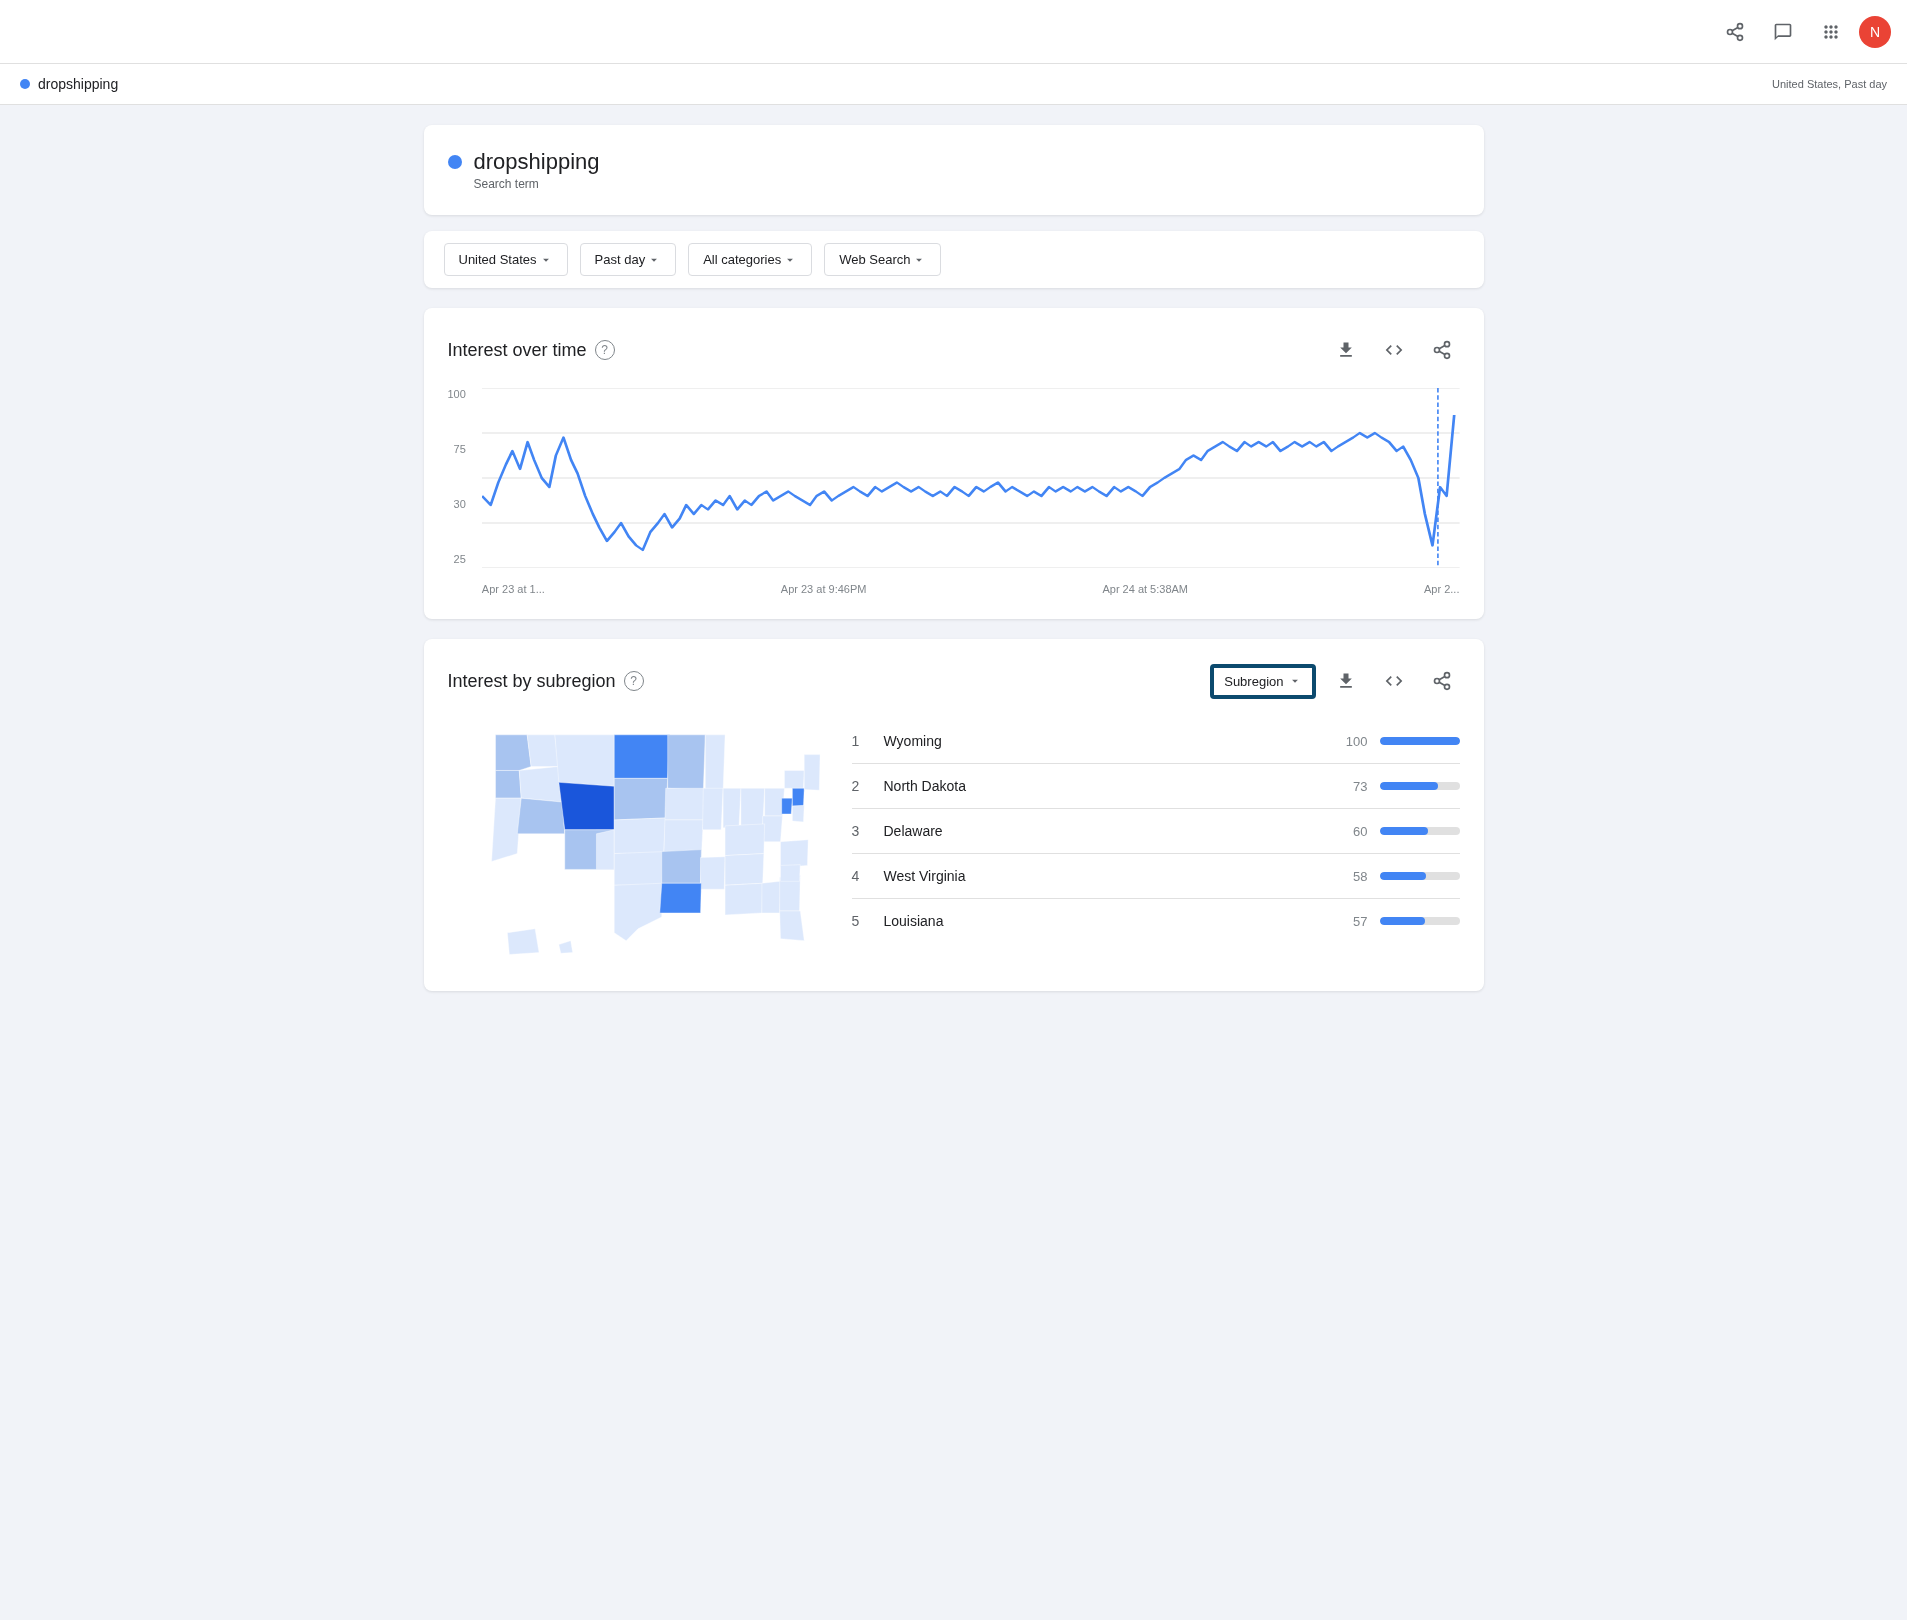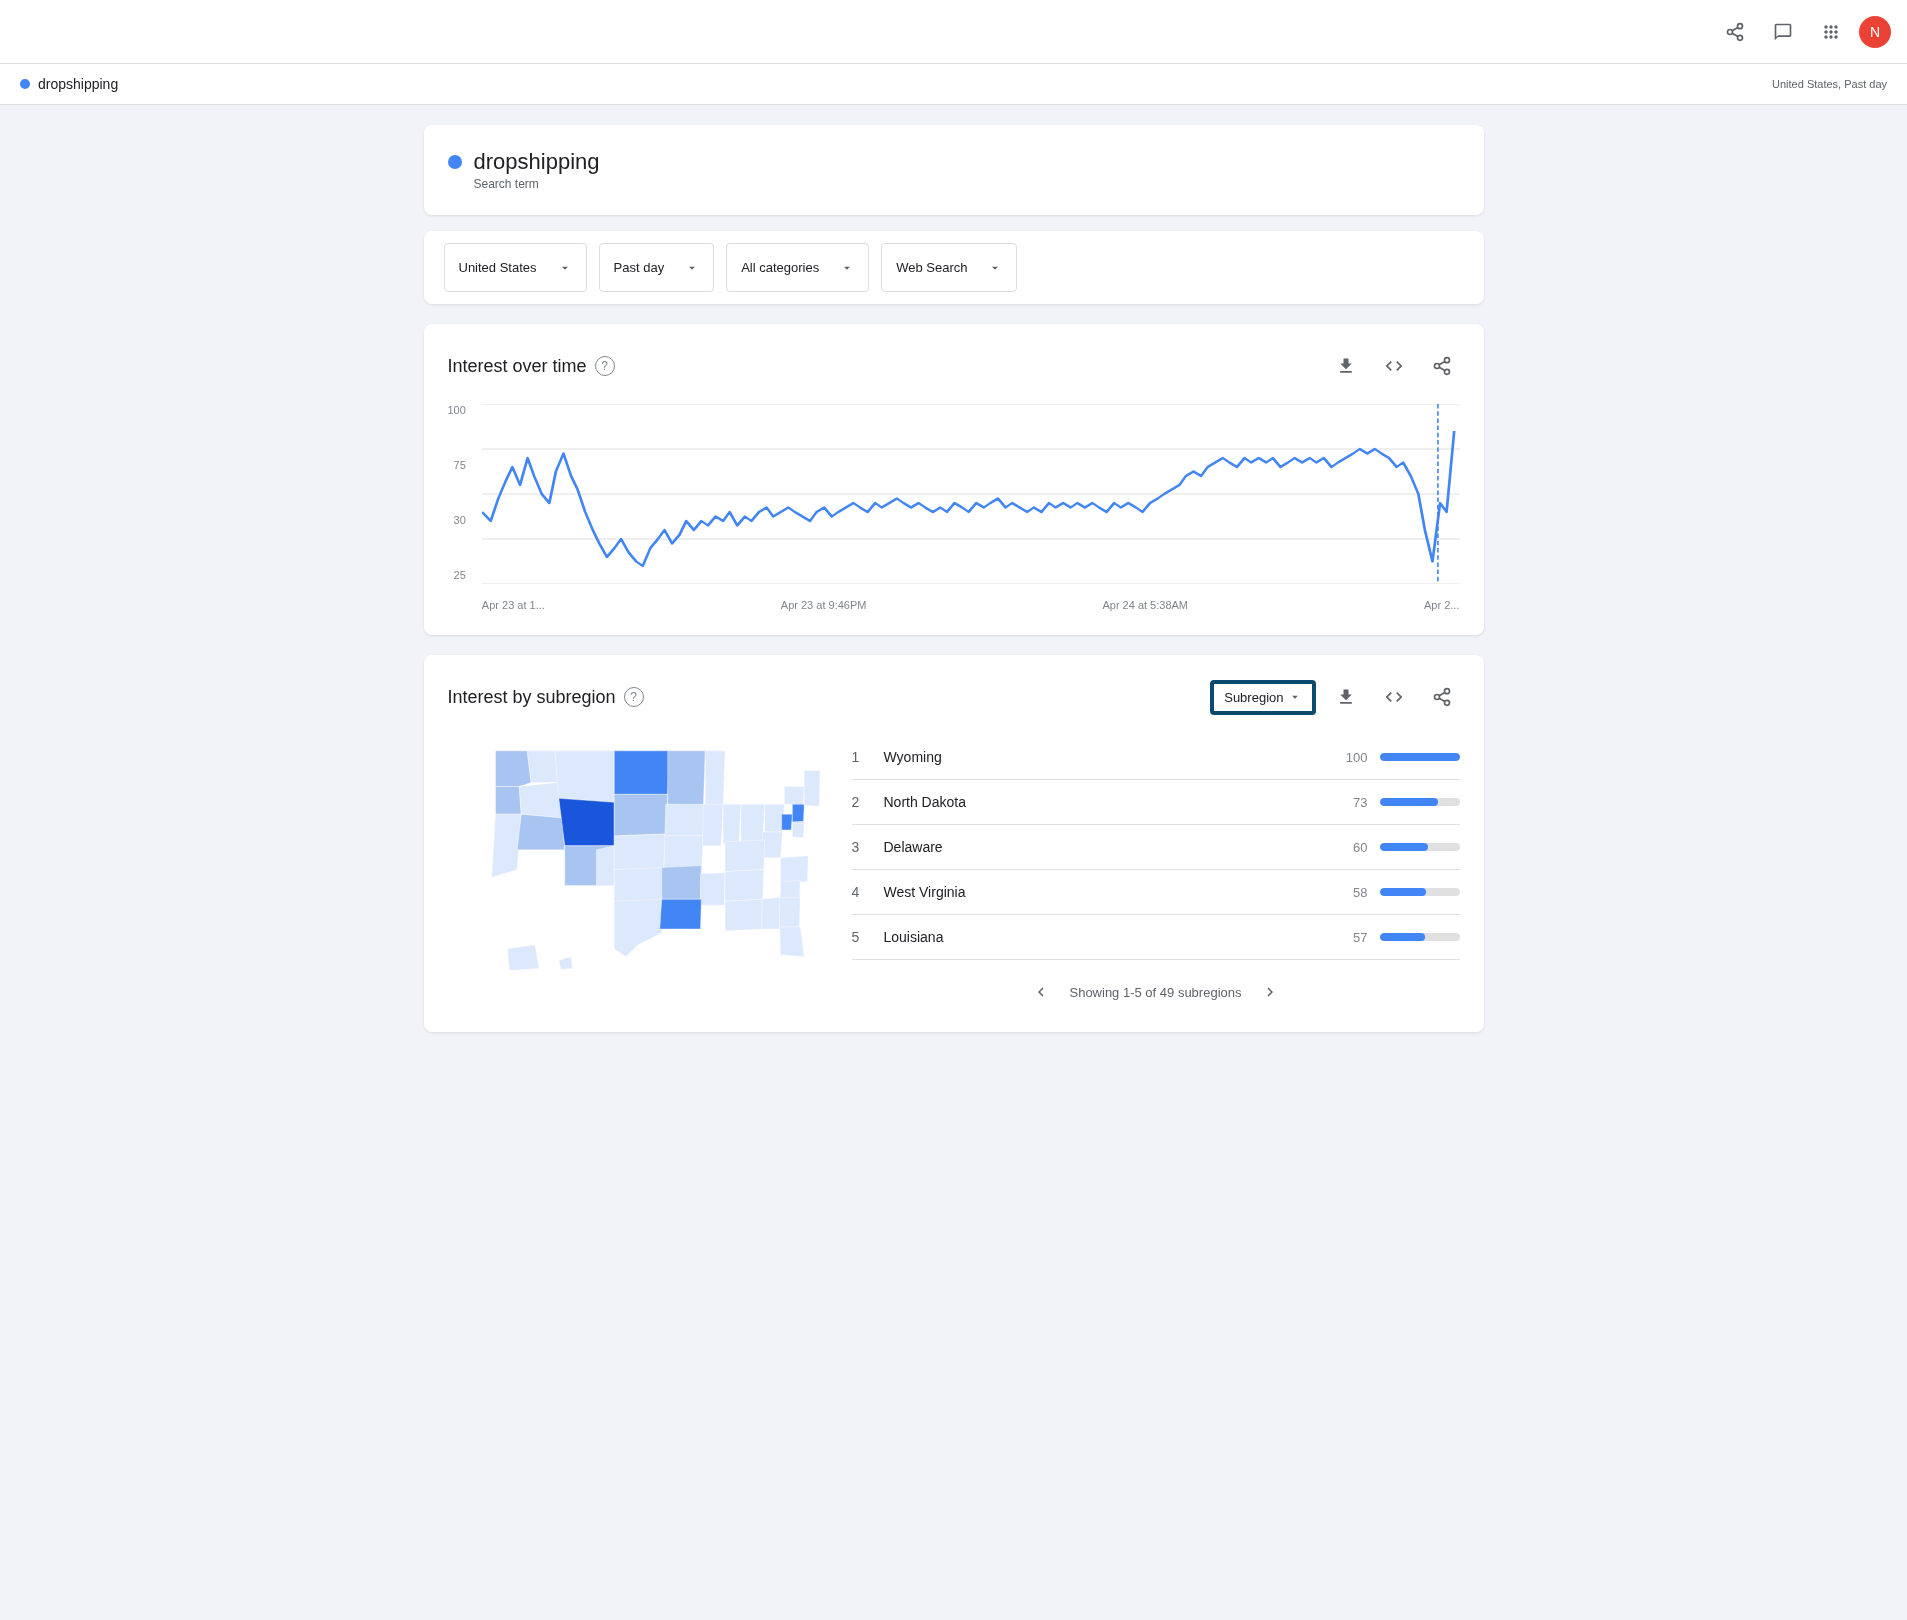--- a/index.html
+++ b/index.html
@@ -82,28 +82,28 @@
       border-radius: 8px;
       margin-bottom: 20px;
       padding: 12px 20px;
       display: flex;
       gap: 12px;
       box-shadow: 0 1px 3px rgba(0,0,0,0.1);
     }
     .filter-btn {
       border: 1px solid #dadce0;
       border-radius: 4px;
-      padding: 16px 14px;
+      padding: 8px 14px;
       cursor: pointer;
       background: #fff;
       font-size: 13px;
       color: #202124;
       display: flex;
       align-items: center;
-      gap: 21px;
+      gap: 2px;
     }
 
     
     .card {
       background: #fff;
       border-radius: 8px;
       padding: 24px;
       margin-bottom: 20px;
       box-shadow: 0 1px 3px rgba(0,0,0,0.1);
     }
@@ -434,30 +434,17 @@
 
         <div class="ranking-item">
           <span class="rank-num">5</span>
           <span class="rank-name">Louisiana</span>
           <span class="rank-score">57</span>
           <div class="rank-bar-container">
             <div class="rank-bar" style="width:57%;"></div>
           </div>
         </div>
 
-        <div class="pagination">
-          <div class="page-arrow">
-            <svg width="18" height="18" viewBox="0 0 24 24" fill="#5f6368">
-                <path d="M15.41 7.41L14 6l-6 6 6 6 1.41-1.41L10.83 12z"></path>
-              </svg>
-          </div>
-          <span>Showing 1-5 of 49 subregions</span>
-          <div class="page-arrow">
-            <svg width="18" height="18" viewBox="0 0 24 24" fill="#5f6368">
-                <path d="M10 6L8.59 7.41 13.17 12l-4.58 4.59L10 18l6-6z"></path>
-              </svg>
-          </div>
-        </div>
       </div>
     </div>
   </div>
 
 </div>
 
 </body></html>

